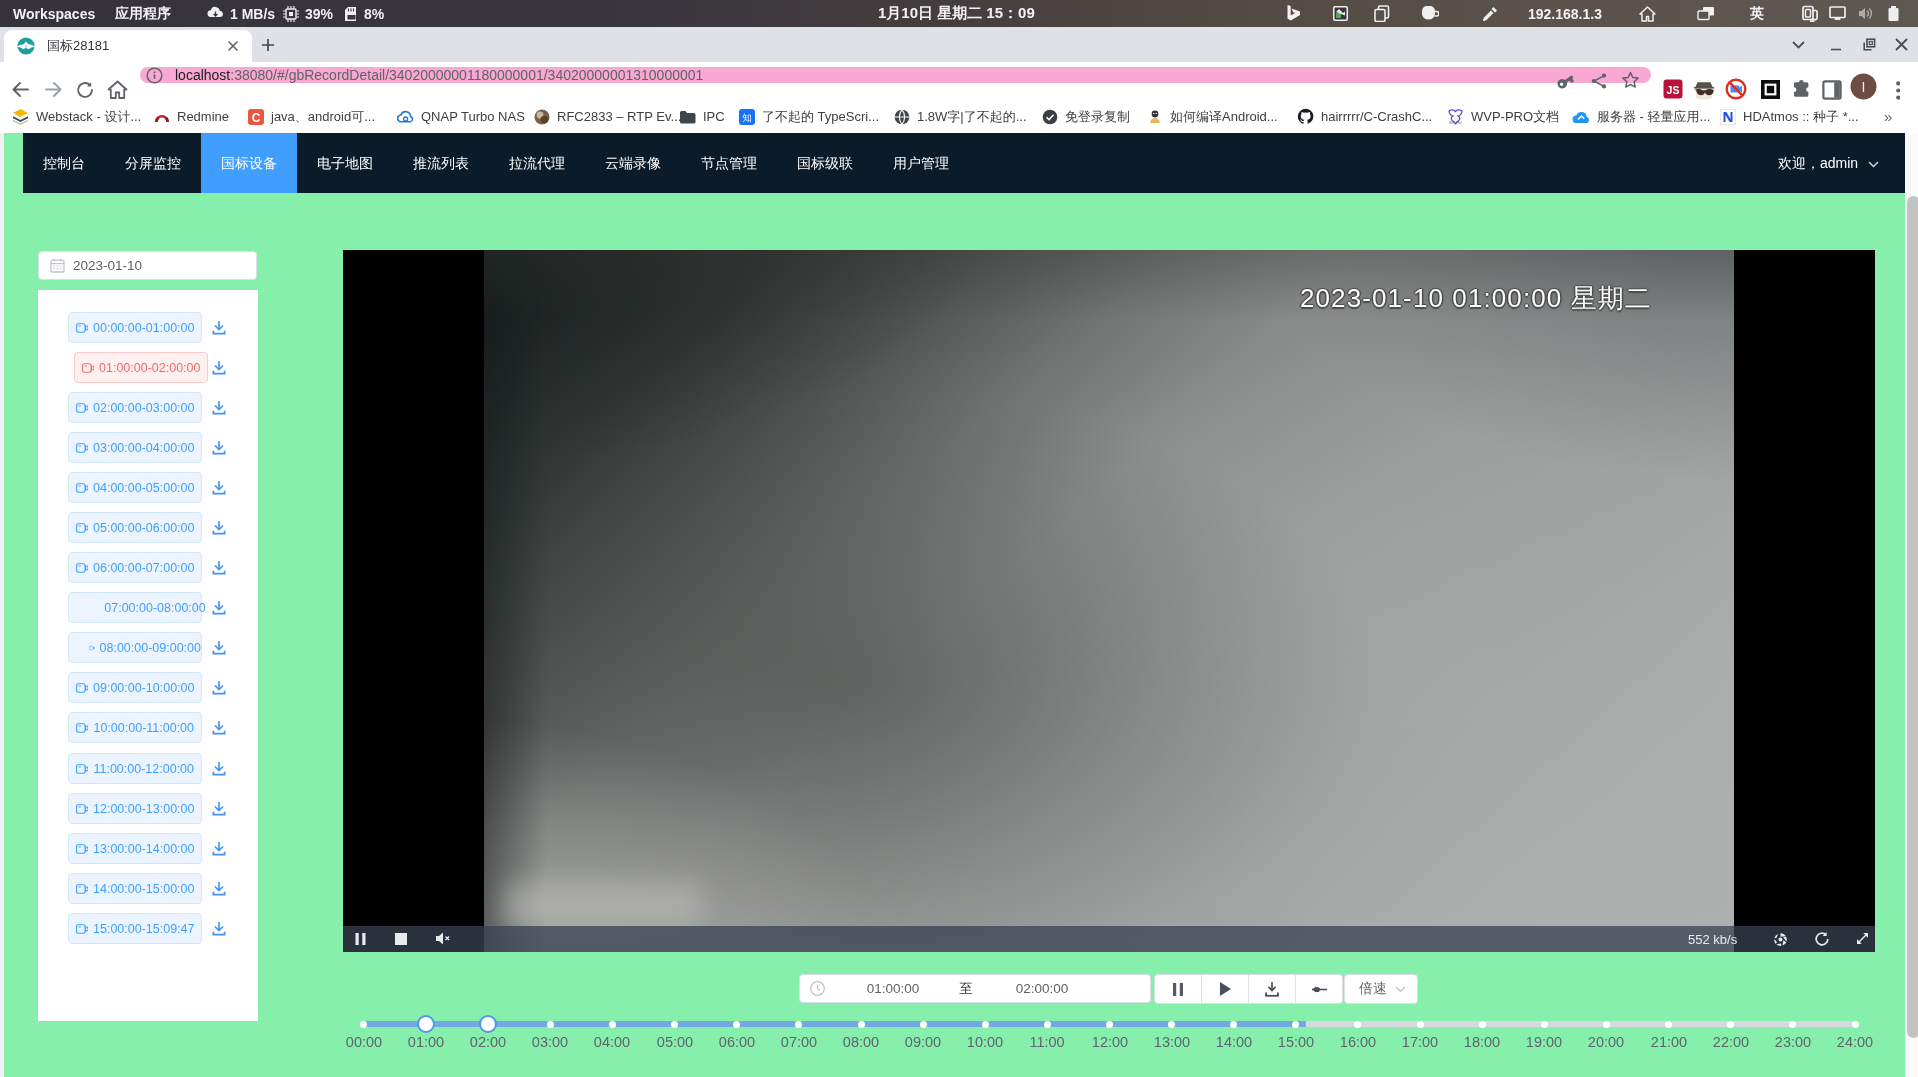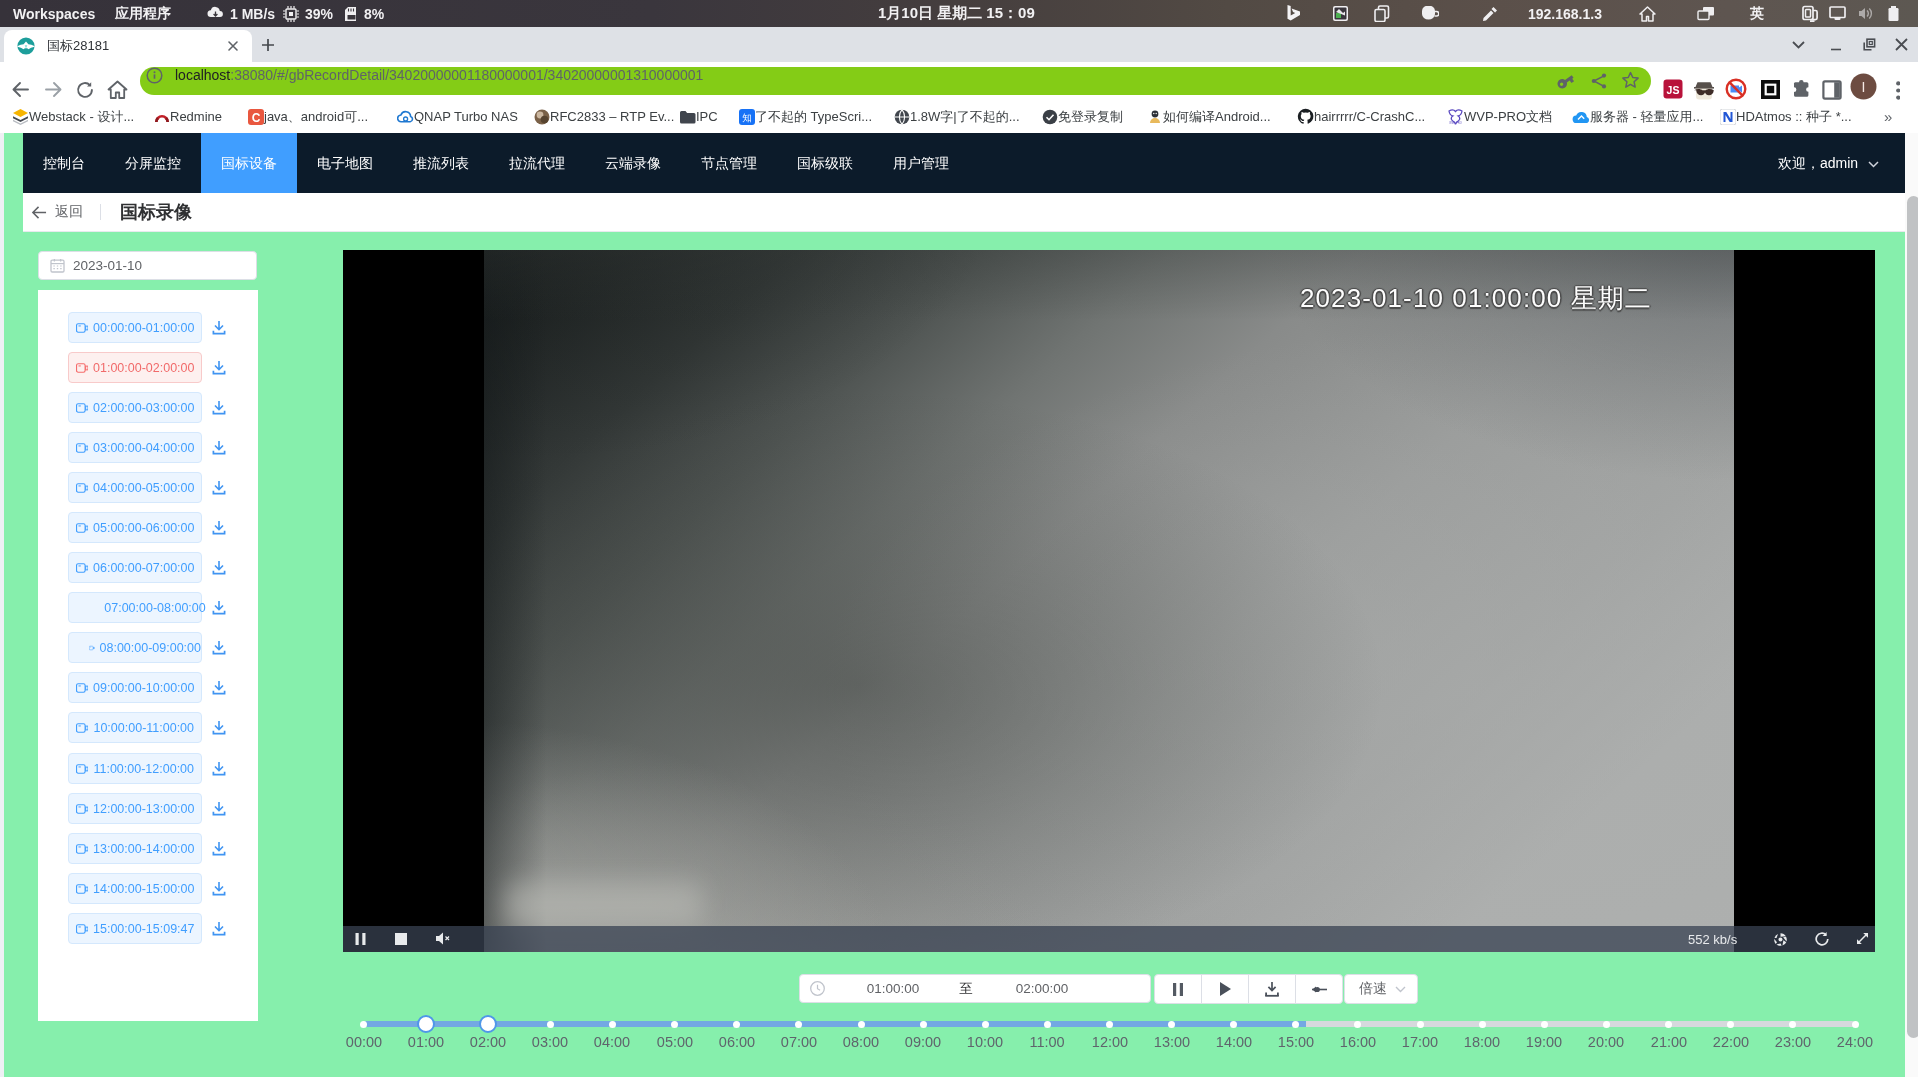--- a/index.html
+++ b/index.html
@@ -14,26 +14,26 @@
   #osbar .seg { position:absolute; top:0; height:27px; display:flex; align-items:center; gap:6px; }
   .bold { font-weight:bold; }
 
   
   #tabbar { left:0; top:27px; width:1918px; height:35px; background:#dee1e6; }
   #tab1 { position:absolute; left:4px; top:3px; width:248px; height:32px; background:#fff; border-radius:8px 8px 0 0; display:flex; align-items:center; }
   .winbtn { position:absolute; top:0; height:35px; width:36px; display:flex; align-items:center; justify-content:center; color:#4a4d52; }
 
   
   #toolbar { left:0; top:62px; width:1918px; height:38px; background:#ffffff; }
-  #urlpill { position:absolute; left:140px; top:5px; width:1511px; height:28px; background:#84cc16; border-radius:14px; display:flex; align-items:flex-start; }
+  #urlpill { position:absolute; left:140px; top:5px; width:1511px; height:16px; background:#f9a8d4; border-radius:14px; display:flex; align-items:center; }
   .navic { position:absolute; top:0; height:38px; width:34px; display:flex; align-items:flex-end; justify-content:center; }
 
   
   #bookbar { left:0; top:100px; width:1918px; height:33px; background:#fff; }
-  .bm { position:absolute; top:0; height:33px; display:flex; align-items:center; font-size:13px; color:#3c4043; }
+  .bm { position:absolute; top:0; height:33px; display:flex; align-items:center; gap:7px; font-size:13px; color:#3c4043; }
 
   
   #appbg { left:4px; top:133px; width:1918px; height:944px; background:#86efac; }
   #nav { position:absolute; left:19px; top:0; width:1882px; height:60px; background:#0c1b2a; display:flex; align-items:center; color:#fff; font-size:14px; }
   #nav .mi { height:60px; line-height:60px; padding:0 20px; white-space:nowrap; }
   #nav .active { background:#409eff; }
   #pagehead { position:absolute; left:19px; top:60px; width:1882px; height:39px; background:#fff; border-bottom:1px solid #e8eaee; display:flex; align-items:center; }
 
   
   #datebox { position:absolute; left:34px; top:118px; width:219px; height:29px; background:#fff; border:1px solid #dcdfe6; border-radius:4px; display:flex; align-items:center; }
@@ -406,28 +406,20 @@
       <div class="mi">云端录像</div>
       <div class="mi">节点管理</div>
       <div class="mi">国标级联</div>
       <div class="mi">用户管理</div>
       <div style="position:absolute;right:26px;top:0;height:60px;line-height:60px;">欢迎，admin
         <svg style="margin-left:6px;" width="11" height="7" viewBox="0 0 11 7">
             <path d="M1 1l4.5 4.5L10 1" stroke="#cfd3dc" stroke-width="1.5" fill="none"></path>
           </svg>
       </div>
     </div>
-    <div id="pagehead">
-      <svg style="margin-left:8px;" width="16" height="15" viewBox="0 0 17 15">
-          <path d="M16 7.5H2M8 1.5l-6 6 6 6" stroke="#606266" stroke-width="1.6" fill="none"></path>
-        </svg>
-      <span style="margin-left:8px;font-size:14px;color:#606266;">返回</span>
-      <span style="margin-left:17px;width:1px;height:16px;background:#dcdfe6;display:inline-block;"></span>
-      <span style="margin-left:19px;font-size:18px;font-weight:600;color:#303133;">国标录像</span>
-    </div>
     <div id="datebox">
       <svg style="margin-left:11px;" width="15" height="15" viewBox="0 0 15 15">
           <rect x="1" y="2.2" width="13" height="11.8" rx="1.2" fill="none" stroke="#c0c4cc" stroke-width="1.3"></rect>
           <path d="M1 5.6h13" stroke="#c0c4cc" stroke-width="1.2"></path>
           <path d="M4.4 1v2.4M10.6 1v2.4" stroke="#c0c4cc" stroke-width="1.3"></path>
           <path d="M3.4 8h1.4M6.8 8h1.4M10.2 8h1.4M3.4 10.6h1.4M6.8 10.6h1.4M10.2 10.6h1.4" stroke="#c0c4cc" stroke-width="1.1"></path>
         </svg>
       <span style="margin-left:8px;font-size:13.5px;color:#606266;">2023-01-10</span>
     </div>
     <div id="panel">
@@ -436,21 +428,21 @@
             <rect x="0.6" y="0.8" width="9.6" height="9.4" rx="1.8" fill="none" stroke="#409eff" stroke-width="1.25"></rect>
             <path d="M2.8 3.2h2.6" stroke="#409eff" stroke-width="1.1"></path>
             <rect x="10.8" y="3.4" width="2.6" height="4.2" fill="none" stroke="#409eff" stroke-width="1.15"></rect>
           </svg>
           <span>00:00:00-01:00:00</span>
         </div>
       <div class="dl" style="top:30px;"><svg width="14" height="15" viewBox="0 0 14 15">
             <path d="M7 1v8.2M3 5.5l4 4.2 4-4.2" stroke="#3f94f2" stroke-width="1.6" fill="none"></path>
             <path d="M1.4 10.8v2.9h11.2v-2.9" stroke="#3f94f2" stroke-width="1.7" fill="none"></path>
           </svg></div>
-      <div class="ritem red" style="top:62px;">
+      <div class="ritem red" style="top:62px;margin-left:6px;">
           <svg width="12.5" height="10" viewBox="0 0 14 11">
             <rect x="0.6" y="0.8" width="9.6" height="9.4" rx="1.8" fill="none" stroke="#f56c6c" stroke-width="1.25"></rect>
             <path d="M2.8 3.2h2.6" stroke="#f56c6c" stroke-width="1.1"></path>
             <rect x="10.8" y="3.4" width="2.6" height="4.2" fill="none" stroke="#f56c6c" stroke-width="1.15"></rect>
           </svg>
           <span>01:00:00-02:00:00</span>
         </div>
       <div class="dl" style="top:70px;"><svg width="14" height="15" viewBox="0 0 14 15">
             <path d="M7 1v8.2M3 5.5l4 4.2 4-4.2" stroke="#3f94f2" stroke-width="1.6" fill="none"></path>
             <path d="M1.4 10.8v2.9h11.2v-2.9" stroke="#3f94f2" stroke-width="1.7" fill="none"></path>

